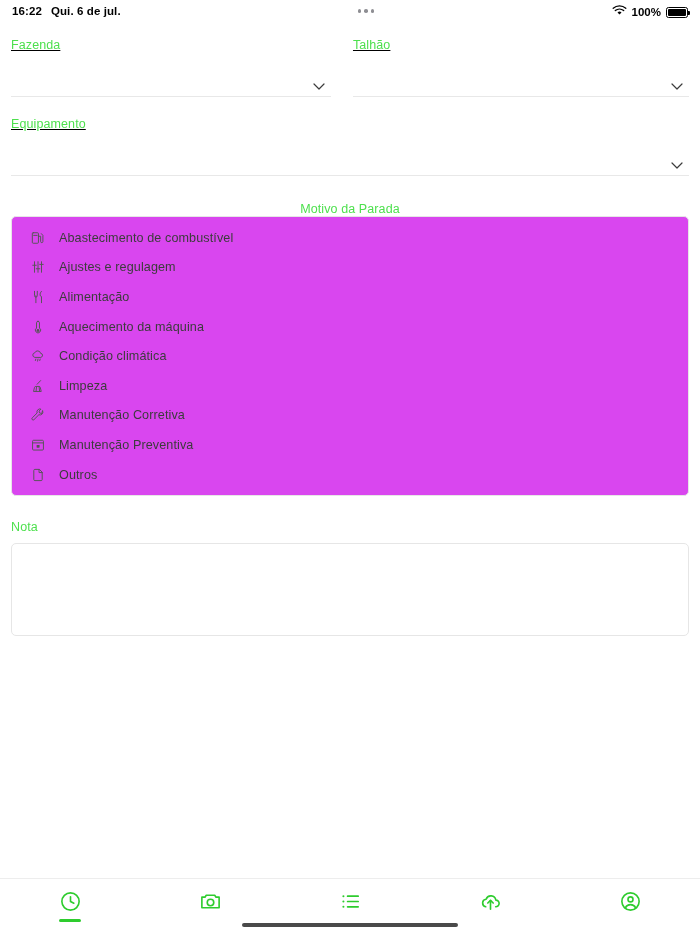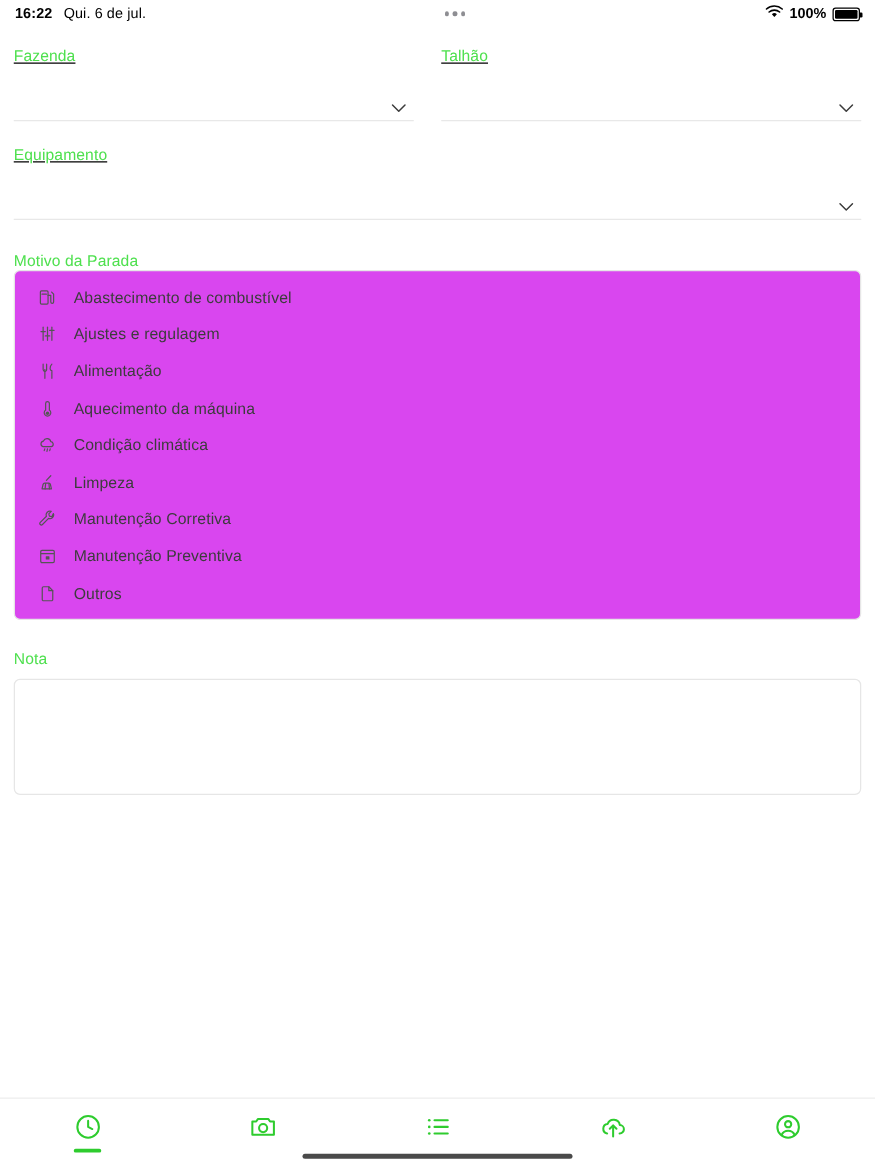--- a/index.html
+++ b/index.html
@@ -11,25 +11,25 @@
   }
   .screen { position: relative; width: 700px; height: 934px; background:#fff; }
 
   
   .statusbar {
     height: 22px; display: flex; align-items: center;
     padding: 0 12px; font-size: 11.5px; color: #000;
   }
   .sb-left { display: flex; align-items: center; gap: 9px; white-space: nowrap; }
   .sb-time { font-weight: 700; letter-spacing: .1px; }
-  .sb-date { font-weight: 400; letter-spacing: .1px; }
+  .sb-date { font-weight: 700; letter-spacing: .1px; }
   .sb-center { flex: 1; display: flex; justify-content: center; align-items: center; }
   .dots { display: flex; gap: 3px; }
   .dots i { width: 3.5px; height: 3.5px; border-radius: 50%; background: #8e8e93; display:block; }
-  .sb-right { display: flex; align-items: center; gap: 5px; }
+  .sb-right { display: flex; align-items: flex-end; gap: 5px; }
   .sb-pct { font-size: 11.5px; font-weight: 600; }
   .batt {
     width: 22px; height: 11px; border: 1px solid #000; border-radius: 2.5px;
     position: relative; padding: 1px;
   }
   .batt::after {
     content:""; position:absolute; right:-3px; top:3.5px;
     width:2px; height:4px; background:#000; border-radius:0 1px 1px 0;
   }
   .batt i { display:block; height:100%; width:100%; background:#000; border-radius:1px; }
@@ -51,21 +51,21 @@
   }
   .chev {
     position: absolute; right: 6px; bottom: 6px;
     width: 12px; height: 7px;
   }
   .chev svg { display:block; }
 
   .equip-wrap { margin-top: 20px; }
 
   
-  .section-title { margin-top: 26px; }
+  .section-title { margin-top: 26px; text-align: center; }
   .reason-box {
     border: 1px solid #e6e6e6;
     border-radius: 5px;
     background: #d946ef;
     padding: 6px 0 6px 0;
   }
   .reason-item {
     display: flex; align-items: center;
     height: 29.6px;
     padding: 0 0 0 18px;

